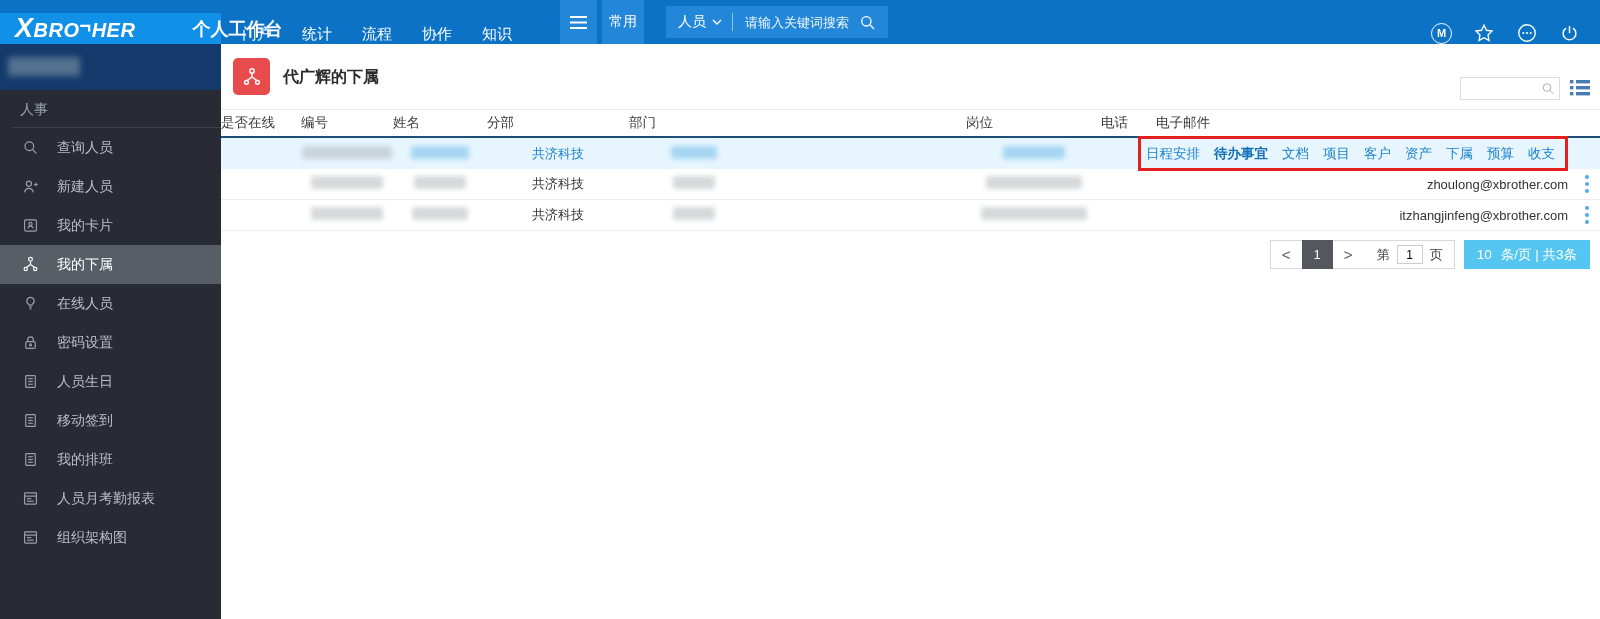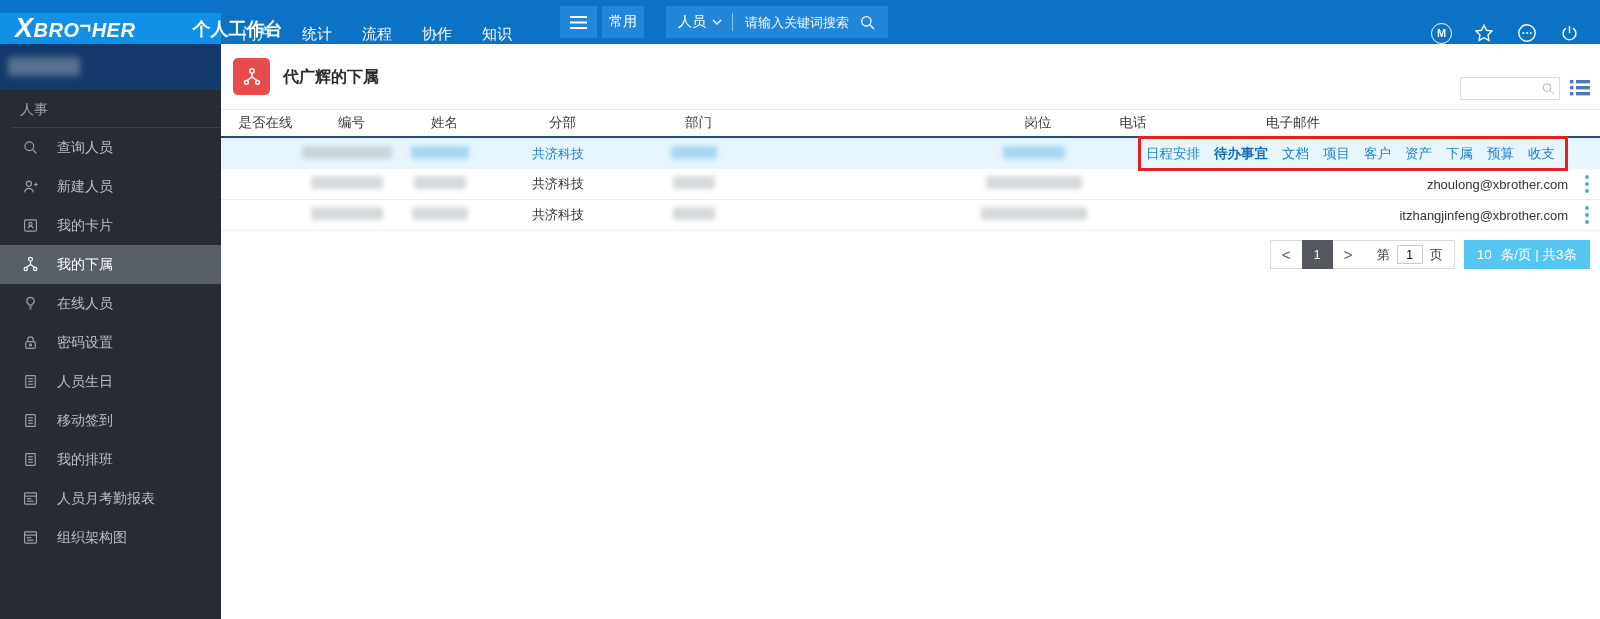--- a/index.html
+++ b/index.html
@@ -11,21 +11,21 @@
   }
   
   .topbar { height:44px; background:#0b72c5; display:flex; align-items:flex-end; color:#fff; }
   .logo { width:221px; flex:0 0 221px; background:#1090e6; display:flex; align-items:center; padding-left:15px; }
   .brand { font-size:20px; font-weight:bold; font-style:italic; letter-spacing:.5px; white-space:nowrap; }
   .brand .bx { font-size:27px; }
   .logo-divider { width:1px; height:24px; background:rgba(255,255,255,.6); margin:0 9px 0 8px; }
   .product { font-size:18px; font-weight:600; white-space:nowrap;margin-left:40px; }
   .top-nav { display:flex; align-items:center; margin-left:19px; }
   .top-nav-item { font-size:15px; margin-right:26px; padding:0 2px; cursor:pointer; white-space:nowrap; }
-  .sq-btn { align-self:center; height:32px; background:#2387d9; display:flex; align-items:center; justify-content:center; cursor:pointer; }
+  .sq-btn { align-self:center; height:44px; background:#2387d9; display:flex; align-items:center; justify-content:center; cursor:pointer; }
   .menu-btn { width:37px; margin-left:20px; }
   .freq-btn { width:42px; margin-left:5px; font-size:14px; }
   .search-group { align-self:center; height:32px; background:#2387d9; margin-left:22px; display:flex; align-items:center; padding:0 12px; }
   .search-cat { font-size:14px; cursor:pointer; display:flex; align-items:center; gap:6px; }
   .sg-divider { width:1px; height:18px; background:rgba(255,255,255,.5); margin:0 10px; }
   .search-group input { background:transparent; border:none; outline:none; color:#fff; font-size:13px; width:112px; font-family:inherit; }
   .search-group input::placeholder { color:#f0f7fd; opacity:1; }
   .sg-icon { margin-left:4px; cursor:pointer; display:flex; }
   .top-icons { margin-left:auto; display:flex; align-items:center; gap:21px; padding-right:20px; }
   .m-badge { width:21px; height:21px; border:1.6px solid #fff; border-radius:50%; display:flex; align-items:center; justify-content:center; font-size:11px; font-weight:bold; cursor:pointer; }
@@ -49,21 +49,21 @@
   .page-icon { position:absolute; left:12px; top:14px; width:37px; height:37px; background:#e84b4b; border-radius:5px; display:flex; align-items:center; justify-content:center; }
   .page-icon svg { width:22px; height:22px; stroke:#fff; fill:none; stroke-width:1.6; }
   .page-title { position:absolute; left:62px; top:23px; font-size:16px; font-weight:bold; color:#2b2b2b; }
   .head-search { position:absolute; right:40px; top:33px; width:100px; height:23px; border:1px solid #ddd; display:flex; align-items:center; padding:0 4px 0 6px; }
   .head-search input { flex:1; min-width:0; border:none; outline:none; font-size:12px; font-family:inherit; }
   .head-search svg { flex:0 0 14px; }
   .list-icon { position:absolute; right:10px; top:35px; cursor:pointer; display:flex; }
   
   .grid-row { display:grid; grid-template-columns:80px 92px 94px 142px 130px 207px 135px 55px 265px 1fr; align-items:center; }
   .thead { height:28px; border-bottom:2px solid #1f4e79; font-size:13.5px; color:#3a3a3a; }
-  .th { text-align:center; white-space:nowrap;margin-left:9px; }
+  .th { text-align:left; white-space:nowrap; }
   .trow { height:31px; font-size:13px; color:#333; position:relative; }
   .trow.hl { background:#e7f5fe; }
   .trow.lined { border-bottom:1px solid #ededed; }
   .tc { text-align:center; white-space:nowrap; }
   .link-blue { color:#1a82cf; cursor:pointer; }
   .rg { background:#d6d9db; height:13px; }
   .rb { background:#a6d6f3; height:13px; }
   .email-cell { grid-column:9 / 11; text-align:right; padding-right:32px; color:#333; font-size:13px; }
   .kebab { position:absolute; right:11px; top:50%; transform:translateY(-50%); display:flex; flex-direction:column; gap:3px; cursor:pointer; }
   .kebab i { width:4px; height:4px; border-radius:50%; background:#4da9e8; }

